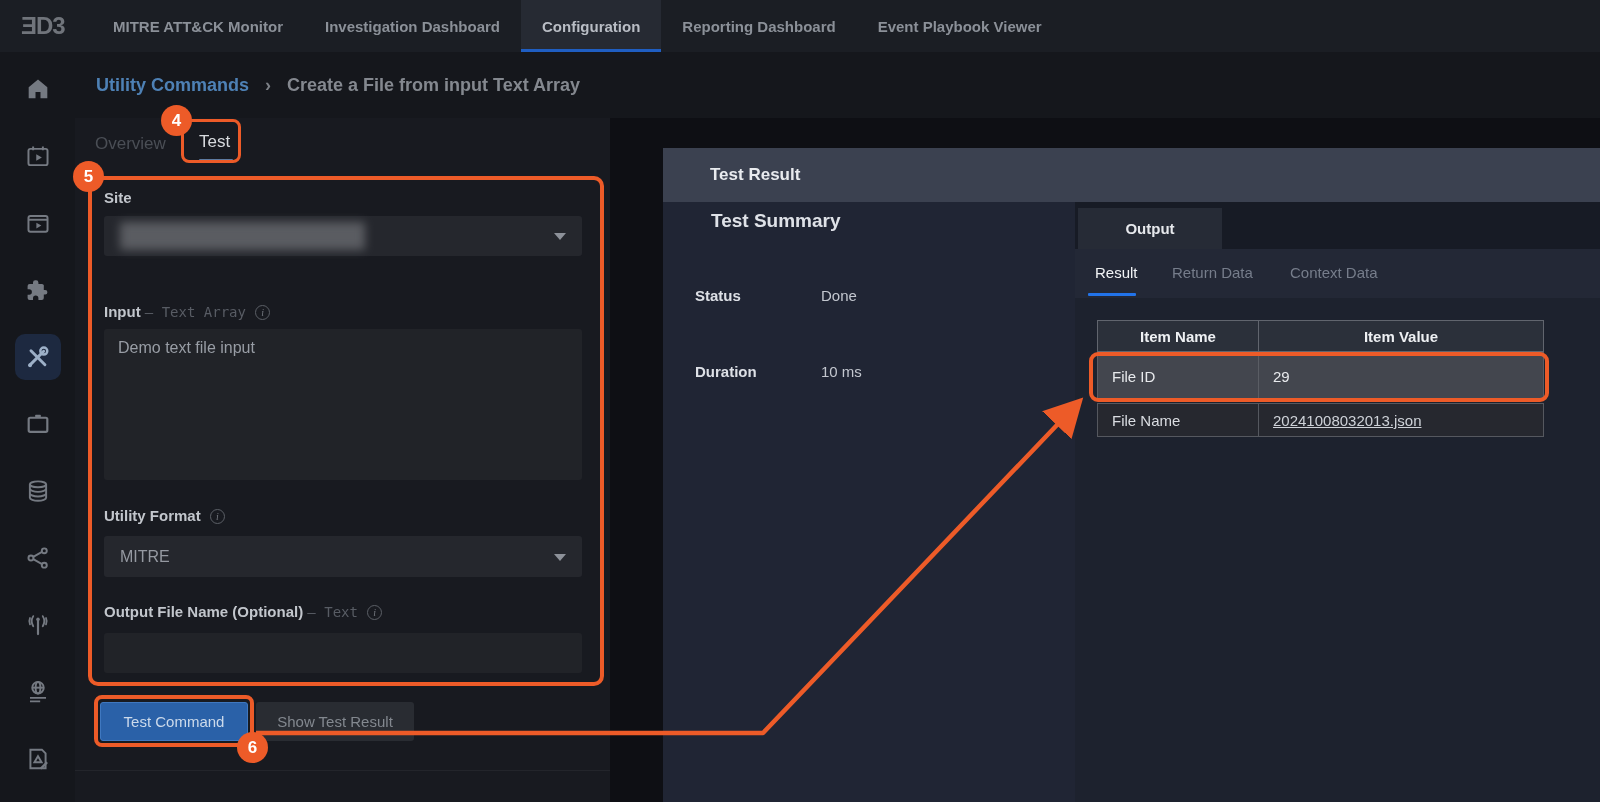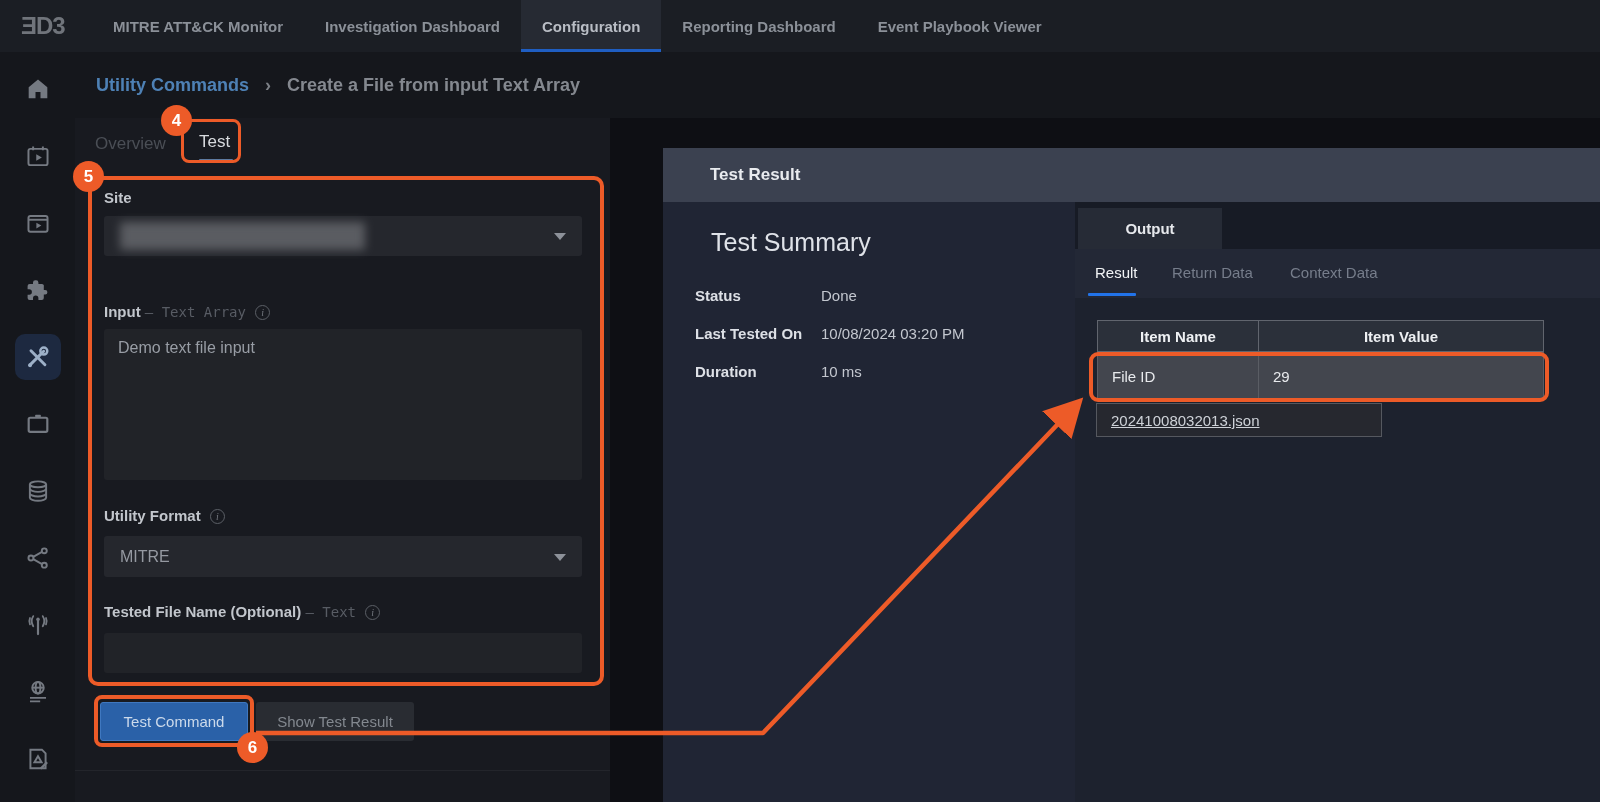--- a/index.html
+++ b/index.html
@@ -103,21 +103,21 @@
   .panel-divider { position:absolute; left:0; top:652px; width:535px; height:1px; background:#23252b; }
 
   
   .result-panel { position:absolute; left:663px; top:148px; width:937px; height:654px; }
   .result-header {
     position:absolute; left:0; top:0; width:937px; height:54px; background:#3b4150;
     display:flex; align-items:center; padding-left:47px;
     color:#e9ebef; font-size:17px; font-weight:700;
   }
   .summary-sec { position:absolute; left:0; top:54px; width:412px; height:600px; background:#202534; }
-  .summary-title { position:absolute; left:48px; top:26px; color:#dfe2e8; font-size:25px; font-weight:400; }
+  .summary-title { position:absolute; left:48px; top:8px; color:#dfe2e8; font-size:19px; font-weight:700; }
   .sum-row { position:absolute; left:32px; width:350px; display:flex; }
   .sum-label { width:126px; color:#dde0e6; font-size:15px; font-weight:700; }
   .sum-value { color:#c3c7cf; font-size:15px; }
 
   .output-sec { position:absolute; left:412px; top:54px; width:525px; height:600px; background:#1d222e; }
   .output-tabstrip { position:absolute; left:0; top:0; width:525px; height:47px; background:#171b25; }
   .output-tab {
     position:absolute; left:3px; top:6px; width:144px; height:41px; background:#262b36;
     display:flex; align-items:center; justify-content:center;
     color:#e6e8ec; font-size:15px; font-weight:700; cursor:pointer;
@@ -274,45 +274,41 @@
   <div class="fld-label" style="left:29px; top:389px;">
     <span>Utility Format</span>
     <span class="info-i">i</span>
   </div>
   <div class="select-box" style="left:29px; top:418px; height:41px;">
     <span>MITRE</span>
     <span class="caret"></span>
   </div>
 
   <div class="fld-label" style="left:29px; top:485px;">
-    <span>Tested File Name (Optional)</span>
+    <span>Output File Name (Optional)</span>
     <span class="fld-hint">– Text</span>
     <span class="info-i">i</span>
   </div>
   <input class="text-input" type="text" value="" style="">
 
   <button class="btn btn-primary">Test Command</button>
   <button class="btn btn-secondary">Show Test Result</button>
   <div class="panel-divider"></div>
 </section>
 
 <section class="result-panel">
   <div class="result-header">
     <span>Test Result</span>
   </div>
 
   <div class="summary-sec">
     <div class="summary-title">Test Summary</div>
     <div class="sum-row" style="top:85px;">
       <span class="sum-label">Status</span>
       <span class="sum-value">Done</span>
-    </div>
-    <div class="sum-row" style="top:123px;">
-      <span class="sum-label">Last Tested On</span>
-      <span class="sum-value">10/08/2024 03:20 PM</span>
     </div>
     <div class="sum-row" style="top:161px;">
       <span class="sum-label">Duration</span>
       <span class="sum-value">10 ms</span>
     </div>
   </div>
 
   <div class="output-sec">
     <div class="output-tabstrip">
       <div class="output-tab">Output</div>
@@ -327,20 +323,21 @@
     <div class="result-table">
       <div class="tr row-head">
         <div class="th c1">Item Name</div>
         <div class="th c2">Item Value</div>
       </div>
       <div class="tr row-fileid">
         <div class="td c1">File ID</div>
         <div class="td c2">29</div>
       </div>
       <div class="tr row-filename">
+        <div class="td c1">File Name</div>
         <div class="td c2">
             <span class="file-link">20241008032013.json</span>
           </div>
       </div>
     </div>
   </div>
 </section>
 
 <svg class="arrow-overlay" width="1600" height="802" viewBox="0 0 1600 802">
   <defs>

